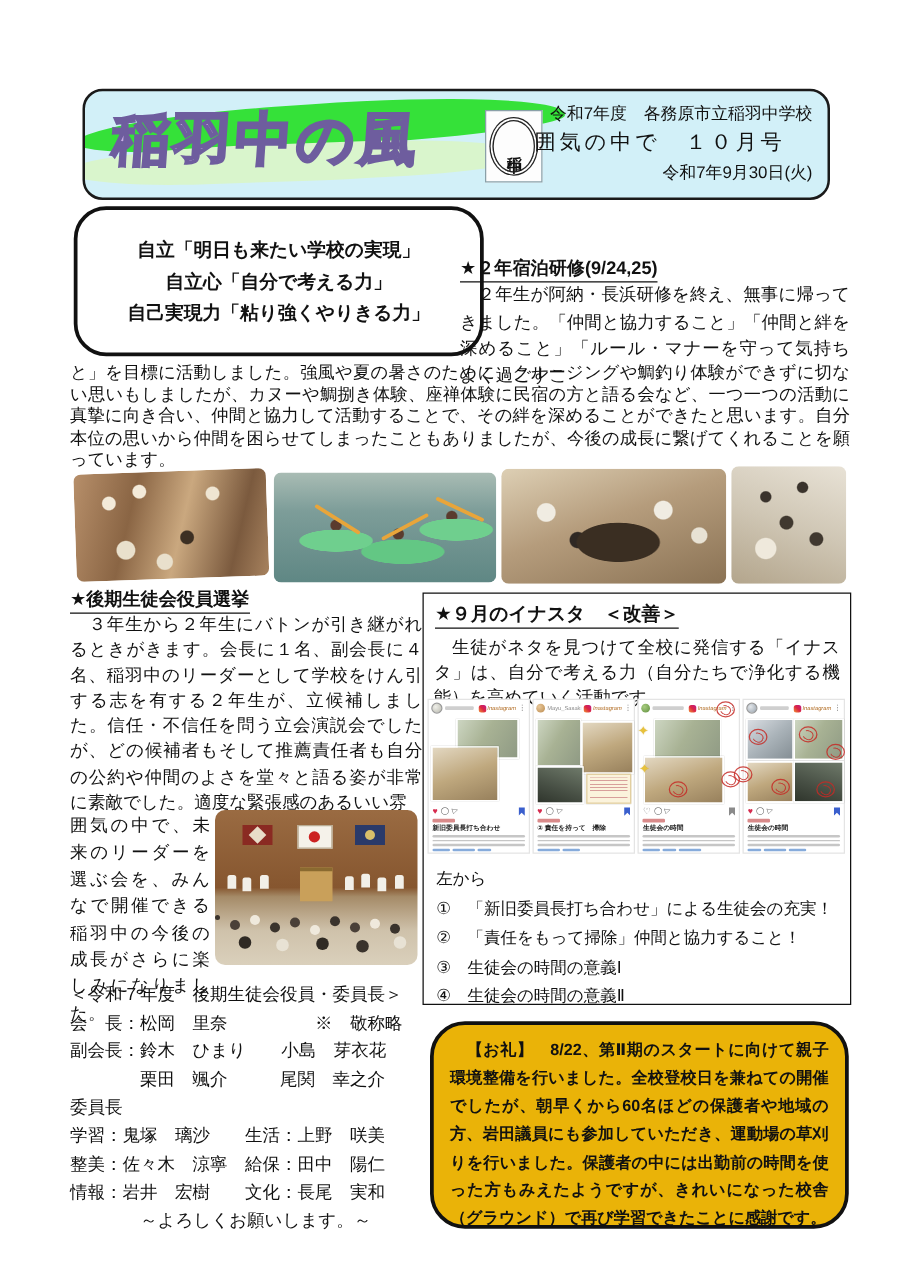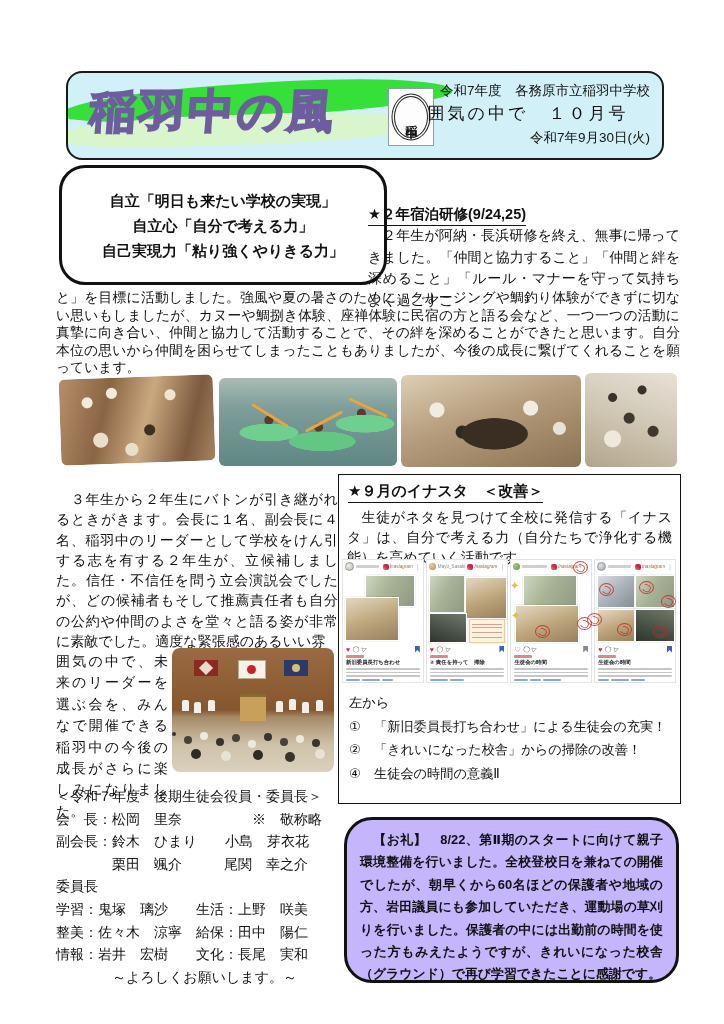--- a/index.html
+++ b/index.html
@@ -159,21 +159,21 @@
   .lk1{width:14px;} .lk2{width:18px;} .lk3{width:11px;}
   .doodle{position:absolute;width:13px;height:11px;border:1.6px solid rgba(198,42,38,.85);border-radius:50%;}
   .doodle::after{content:"";position:absolute;inset:1.5px 3px 1.5px 1.5px;border:1.3px solid rgba(198,42,38,.8);
                  border-radius:50%;border-left-color:transparent;transform:rotate(25deg);}
   .sparkle{position:absolute;color:#e8c23a;font-size:10px;line-height:10px;text-shadow:0 0 1px #caa21e;}
   .inasta-notes{position:absolute;left:10px;top:216px;width:324px;font-size:13.2px;line-height:23.6px;}
   .note-line{white-space:pre;}
 
   
   .thanks-box{position:absolute;left:344px;top:817px;width:335px;height:166px;border:3px solid #111;
-              border-radius:28px;background:#c4b5fd;box-sizing:border-box;padding:9px 13px;}
+              border-radius:28px;background:#eab308;box-sizing:border-box;padding:9px 13px;}
   .thanks-text{font-size:12.9px;font-weight:600;line-height:22.4px;text-align:justify;}
 </style>
 </head>
 <body>
 
 <div class="page">
 
   <div class="header-box">
     <div class="wave wave-bright"></div>
     <div class="wave wave-pale"></div>
@@ -203,20 +203,21 @@
 
   <div class="photo photo-dining"></div>
   <div class="photo photo-kayak">
     <div class="paddle paddle-1"></div>
     <div class="paddle paddle-2"></div>
     <div class="paddle paddle-3"></div>
   </div>
   <div class="photo photo-bbq"></div>
   <div class="photo photo-group"></div>
 
+  <div class="sec-heading election-heading">★後期生徒会役員選挙</div>
   <div class="para election-para1">　３年生から２年生にバトンが引き継がれるときがきます。会長に１名、副会長に４名、稲羽中のリーダーとして学校をけん引する志を有する２年生が、立候補しました。信任・不信任を問う立会演説会でしたが、どの候補者もそして推薦責任者も自分の公約や仲間のよさを堂々と語る姿が非常に素敵でした。適度な緊張感のあるいい雰</div>
   <div class="para election-para2">囲気の中で、未来のリーダーを選ぶ会を、みんなで開催できる稲羽中の今後の成長がさらに楽しみになりました。</div>
 
   <div class="assembly">
     <div class="flag flag-red"></div>
     <div class="flag flag-jp"></div>
     <div class="flag flag-blue"></div>
     <div class="podium"></div>
     <div class="stu" style="left:10px;top:52px;"></div>
     <div class="stu" style="left:22px;top:54px;"></div>
@@ -399,21 +400,22 @@
             <div class="lk3"></div>
             <div class="lk2"></div>
             <div class="lk1"></div>
           </div>
       </div>
     </div>
 
     <div class="inasta-notes">
       <div class="note-line">左から</div>
       <div class="note-line">①　「新旧委員長打ち合わせ」による生徒会の充実！</div>
-      <div class="note-line">②　「きれいになった校舎」からの掃除の改善！</div>
+      <div class="note-line">②　「責任をもって掃除」仲間と協力すること！</div>
+      <div class="note-line">③　生徒会の時間の意義Ⅰ</div>
       <div class="note-line">④　生徒会の時間の意義Ⅱ</div>
     </div>
   </div>
 
   <div class="thanks-box">
     <div class="thanks-text">　【お礼】　8/22、第Ⅱ期のスタートに向けて親子環境整備を行いました。全校登校日を兼ねての開催でしたが、朝早くから60名ほどの保護者や地域の方、岩田議員にも参加していただき、運動場の草刈りを行いました。保護者の中には出勤前の時間を使った方もみえたようですが、きれいになった校舎（グラウンド）で再び学習できたことに感謝です。</div>
   </div>
 
 </div>
 

